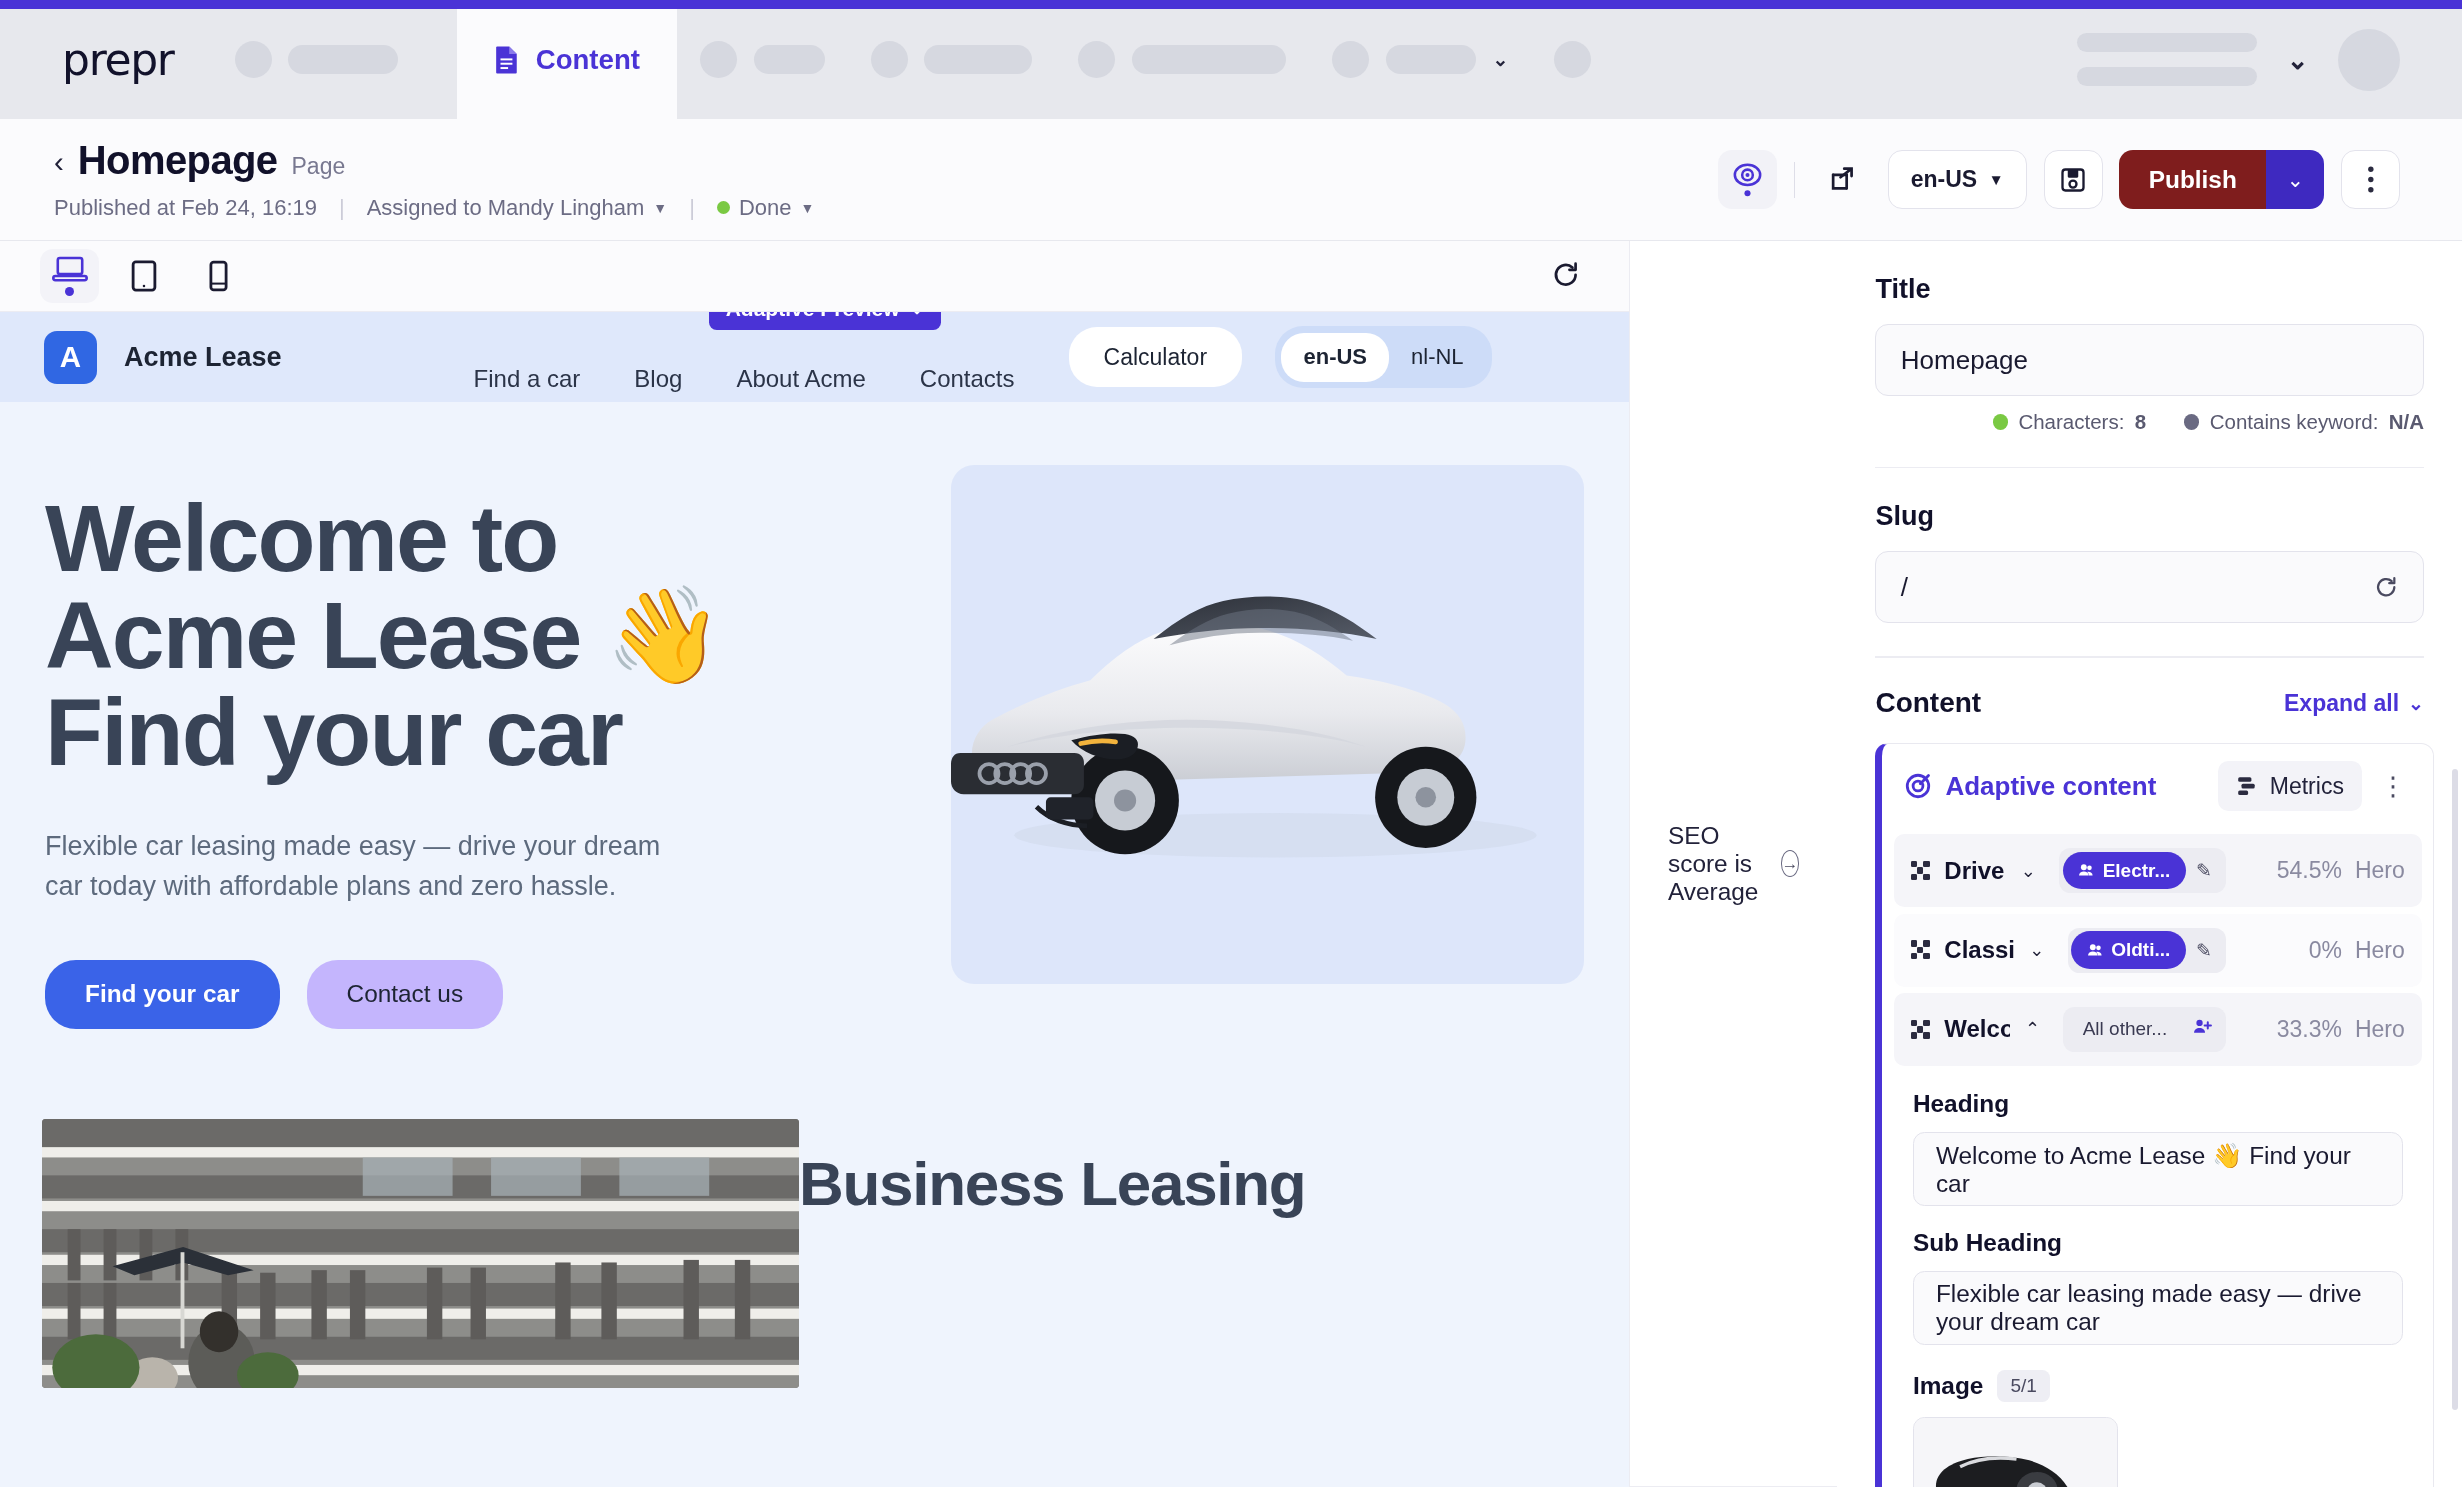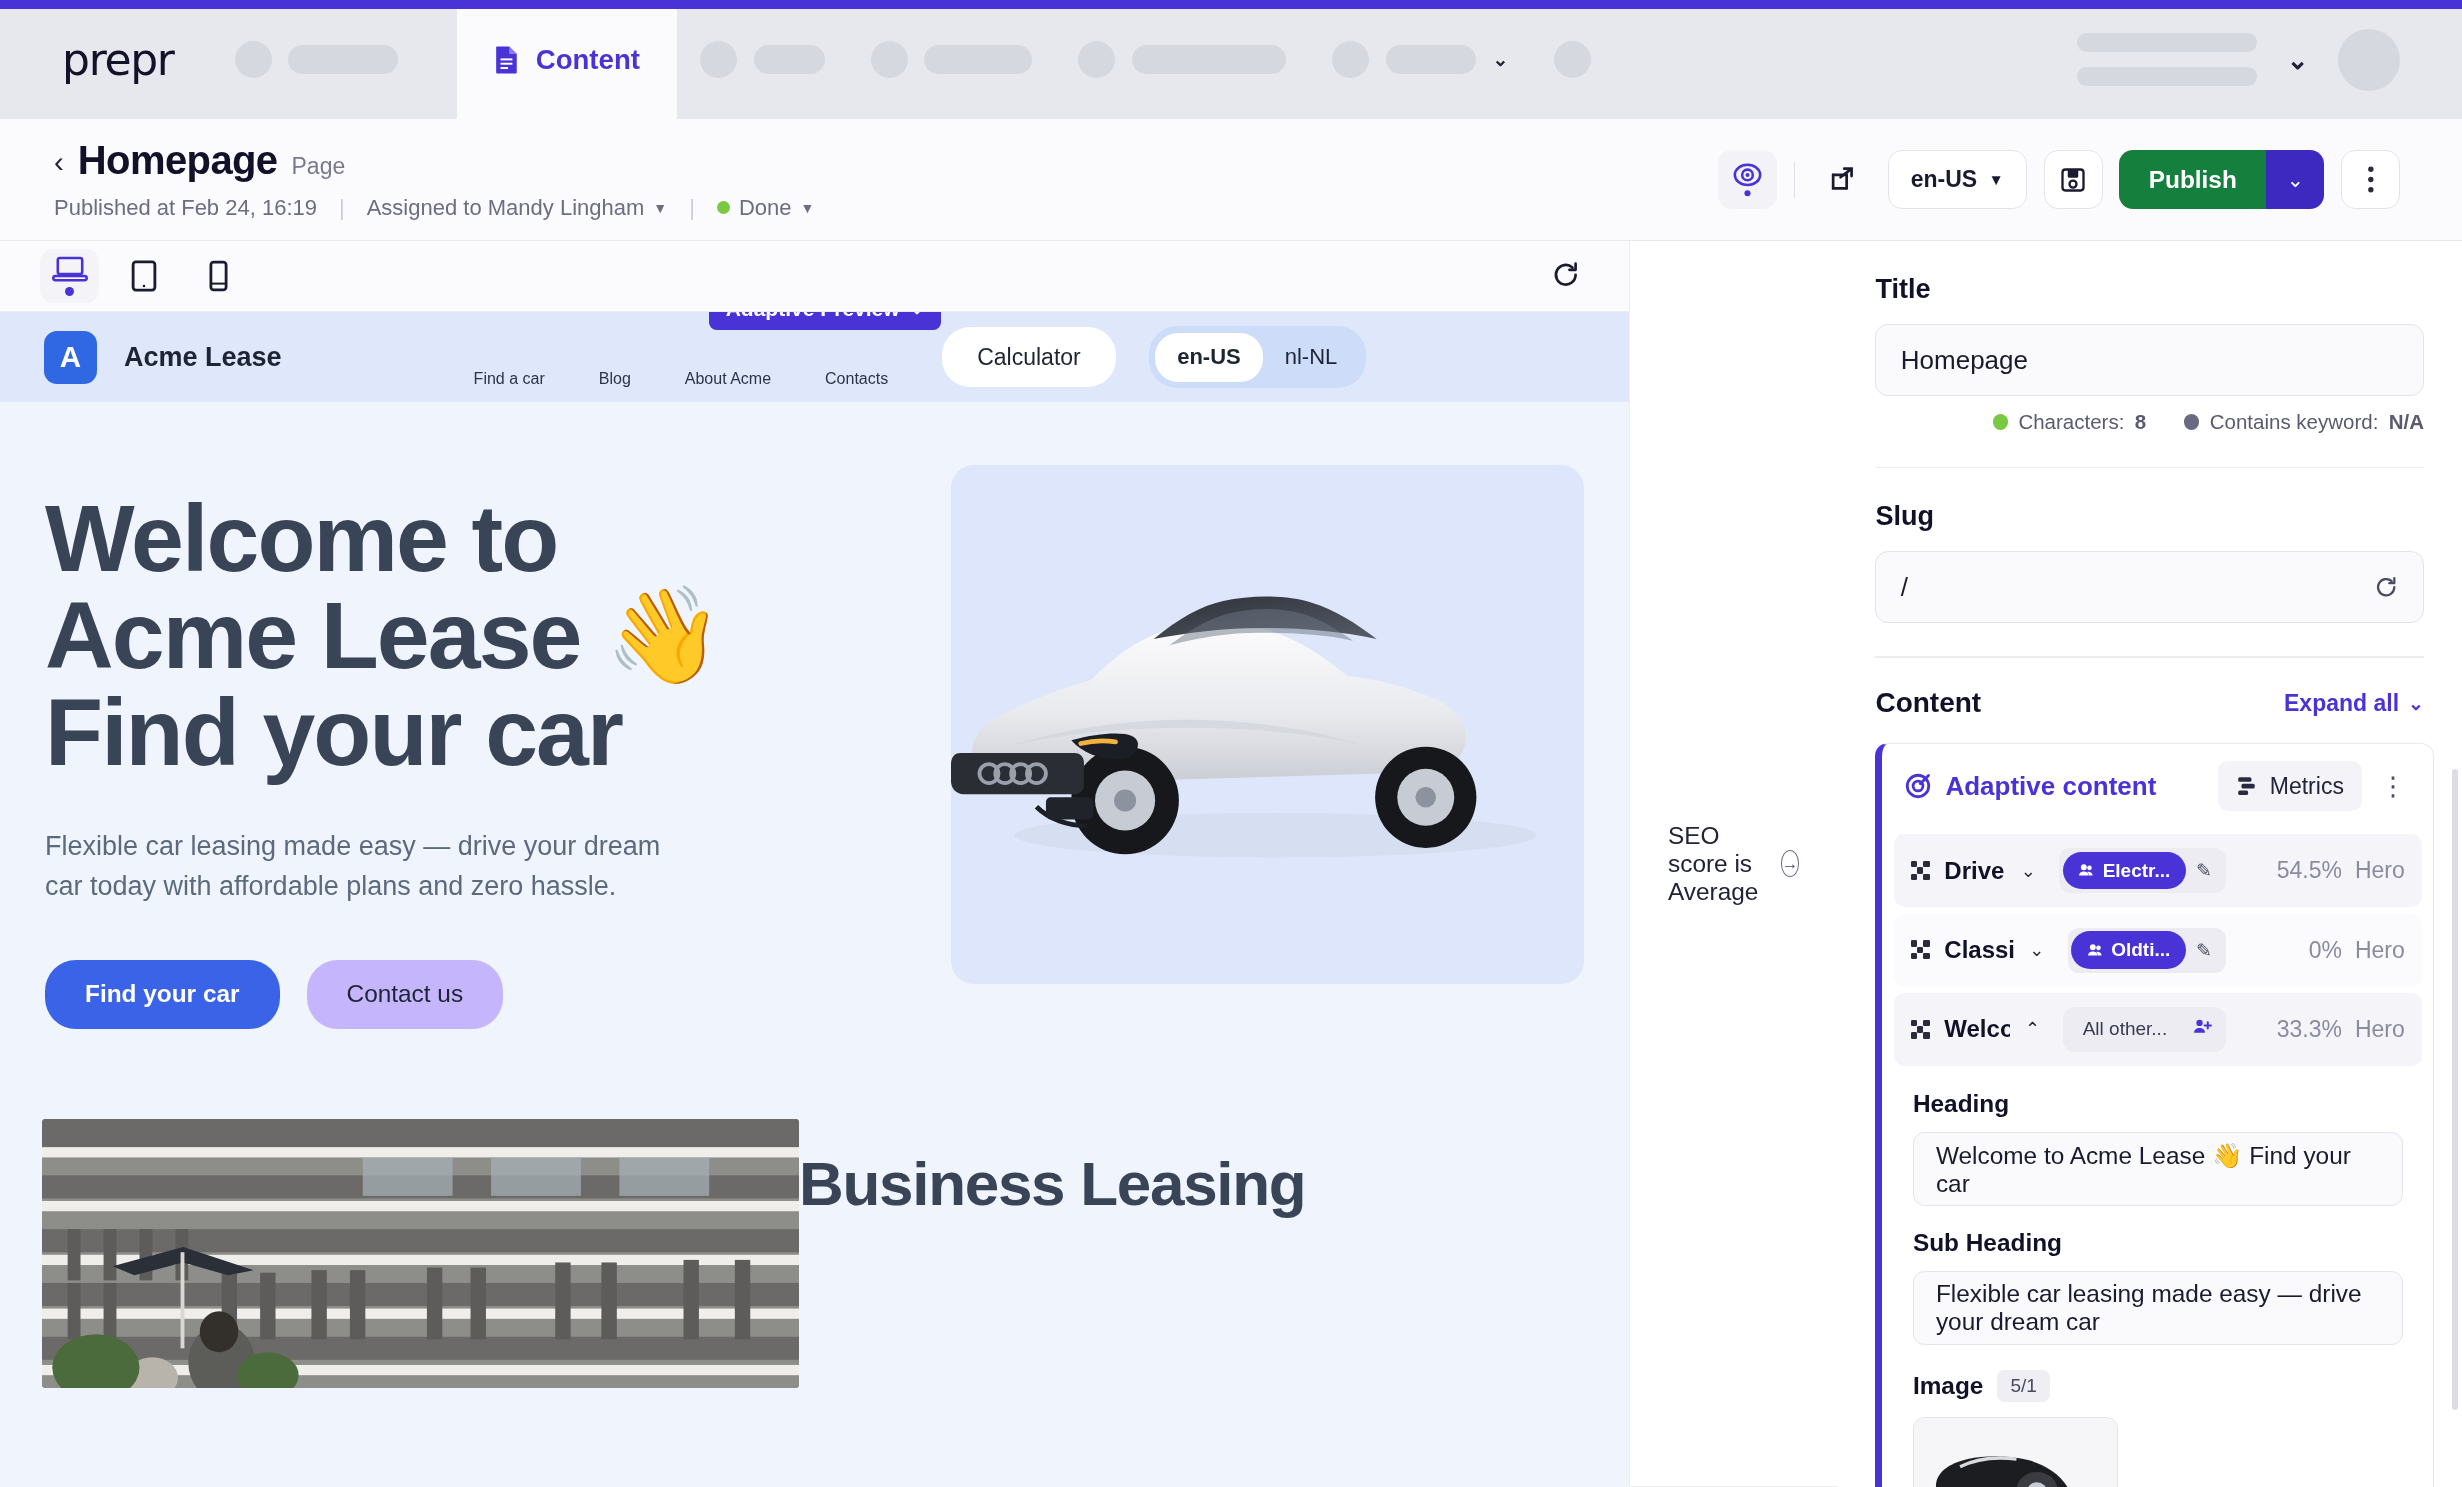--- a/index.html
+++ b/index.html
@@ -81,21 +81,21 @@
   .icon-btn.outline { background: #ffffff; border: 1.3px solid #e3e3ec; }
   .vrule { width: 1.3px; height: 36px; background: #dedee8; }
   .locale-btn {
     height: 59px; padding: 0 22px; border-radius: 14px;
     background: #ffffff; border: 1.3px solid #e3e3ec;
     display: flex; align-items: center; gap: 11.5px;
     font-size: 23px; font-weight: 600; color: #1a1a30; cursor: pointer;
   }
   .publish-group { display: flex; height: 59px; border-radius: 14px; overflow: hidden; }
   .publish-main {
-    background: #15803d; color: #fff; font-size: 24.4px; font-weight: 600;
+    background: #7f1d1d; color: #fff; font-size: 24.4px; font-weight: 600;
     padding: 0 29.5px; display: flex; align-items: center; border: none; cursor: pointer;
   }
   .publish-caret {
     background: #3e29c0; width: 58px; display: flex; align-items: center; justify-content: center;
     color: #fff; font-size: 20.5px; border: none; cursor: pointer;
   }
 
   
   .body-split { flex: 1 1 auto; display: flex; min-height: 0; }
 
@@ -122,21 +122,21 @@
     display: flex; align-items: center; padding: 0 45px 0 44px; position: relative;
   }
   .site-brand { display: flex; align-items: center; gap: 27px; }
   .brand-square {
     width: 53px; height: 53px; border-radius: 13px; background: #3067e3;
     color: #fff; font-size: 29.5px; font-weight: 700;
     display: flex; align-items: center; justify-content: center;
   }
   .brand-name { font-size: 27px; font-weight: 600; color: #1d2433; }
   .site-links { display: flex; align-items: center; gap: 54px; margin-left: 192px; }
-  .site-link { font-size: 16px; color: #2b3448; cursor: pointer; margin-top: 44px; }
+  .site-link { font-size: 24px; color: #2b3448; cursor: pointer; margin-top: 44px; }
   .calc-btn {
     margin-left: 54px; background: #ffffff; border-radius: 28px;
     padding: 16.7px 35px; font-size: 23px; color: #1d2433; cursor: pointer;
   }
   .lang-toggle {
     margin-left: 33px; background: #cddcf8; border-radius: 28px;
     padding: 6.4px; display: flex; align-items: center;
   }
   .lang-pill { padding: 11.5px 22px; border-radius: 23px; font-size: 22px; color: #1d2433; cursor: pointer; }
   .lang-pill.on { background: #ffffff; font-weight: 600; }

